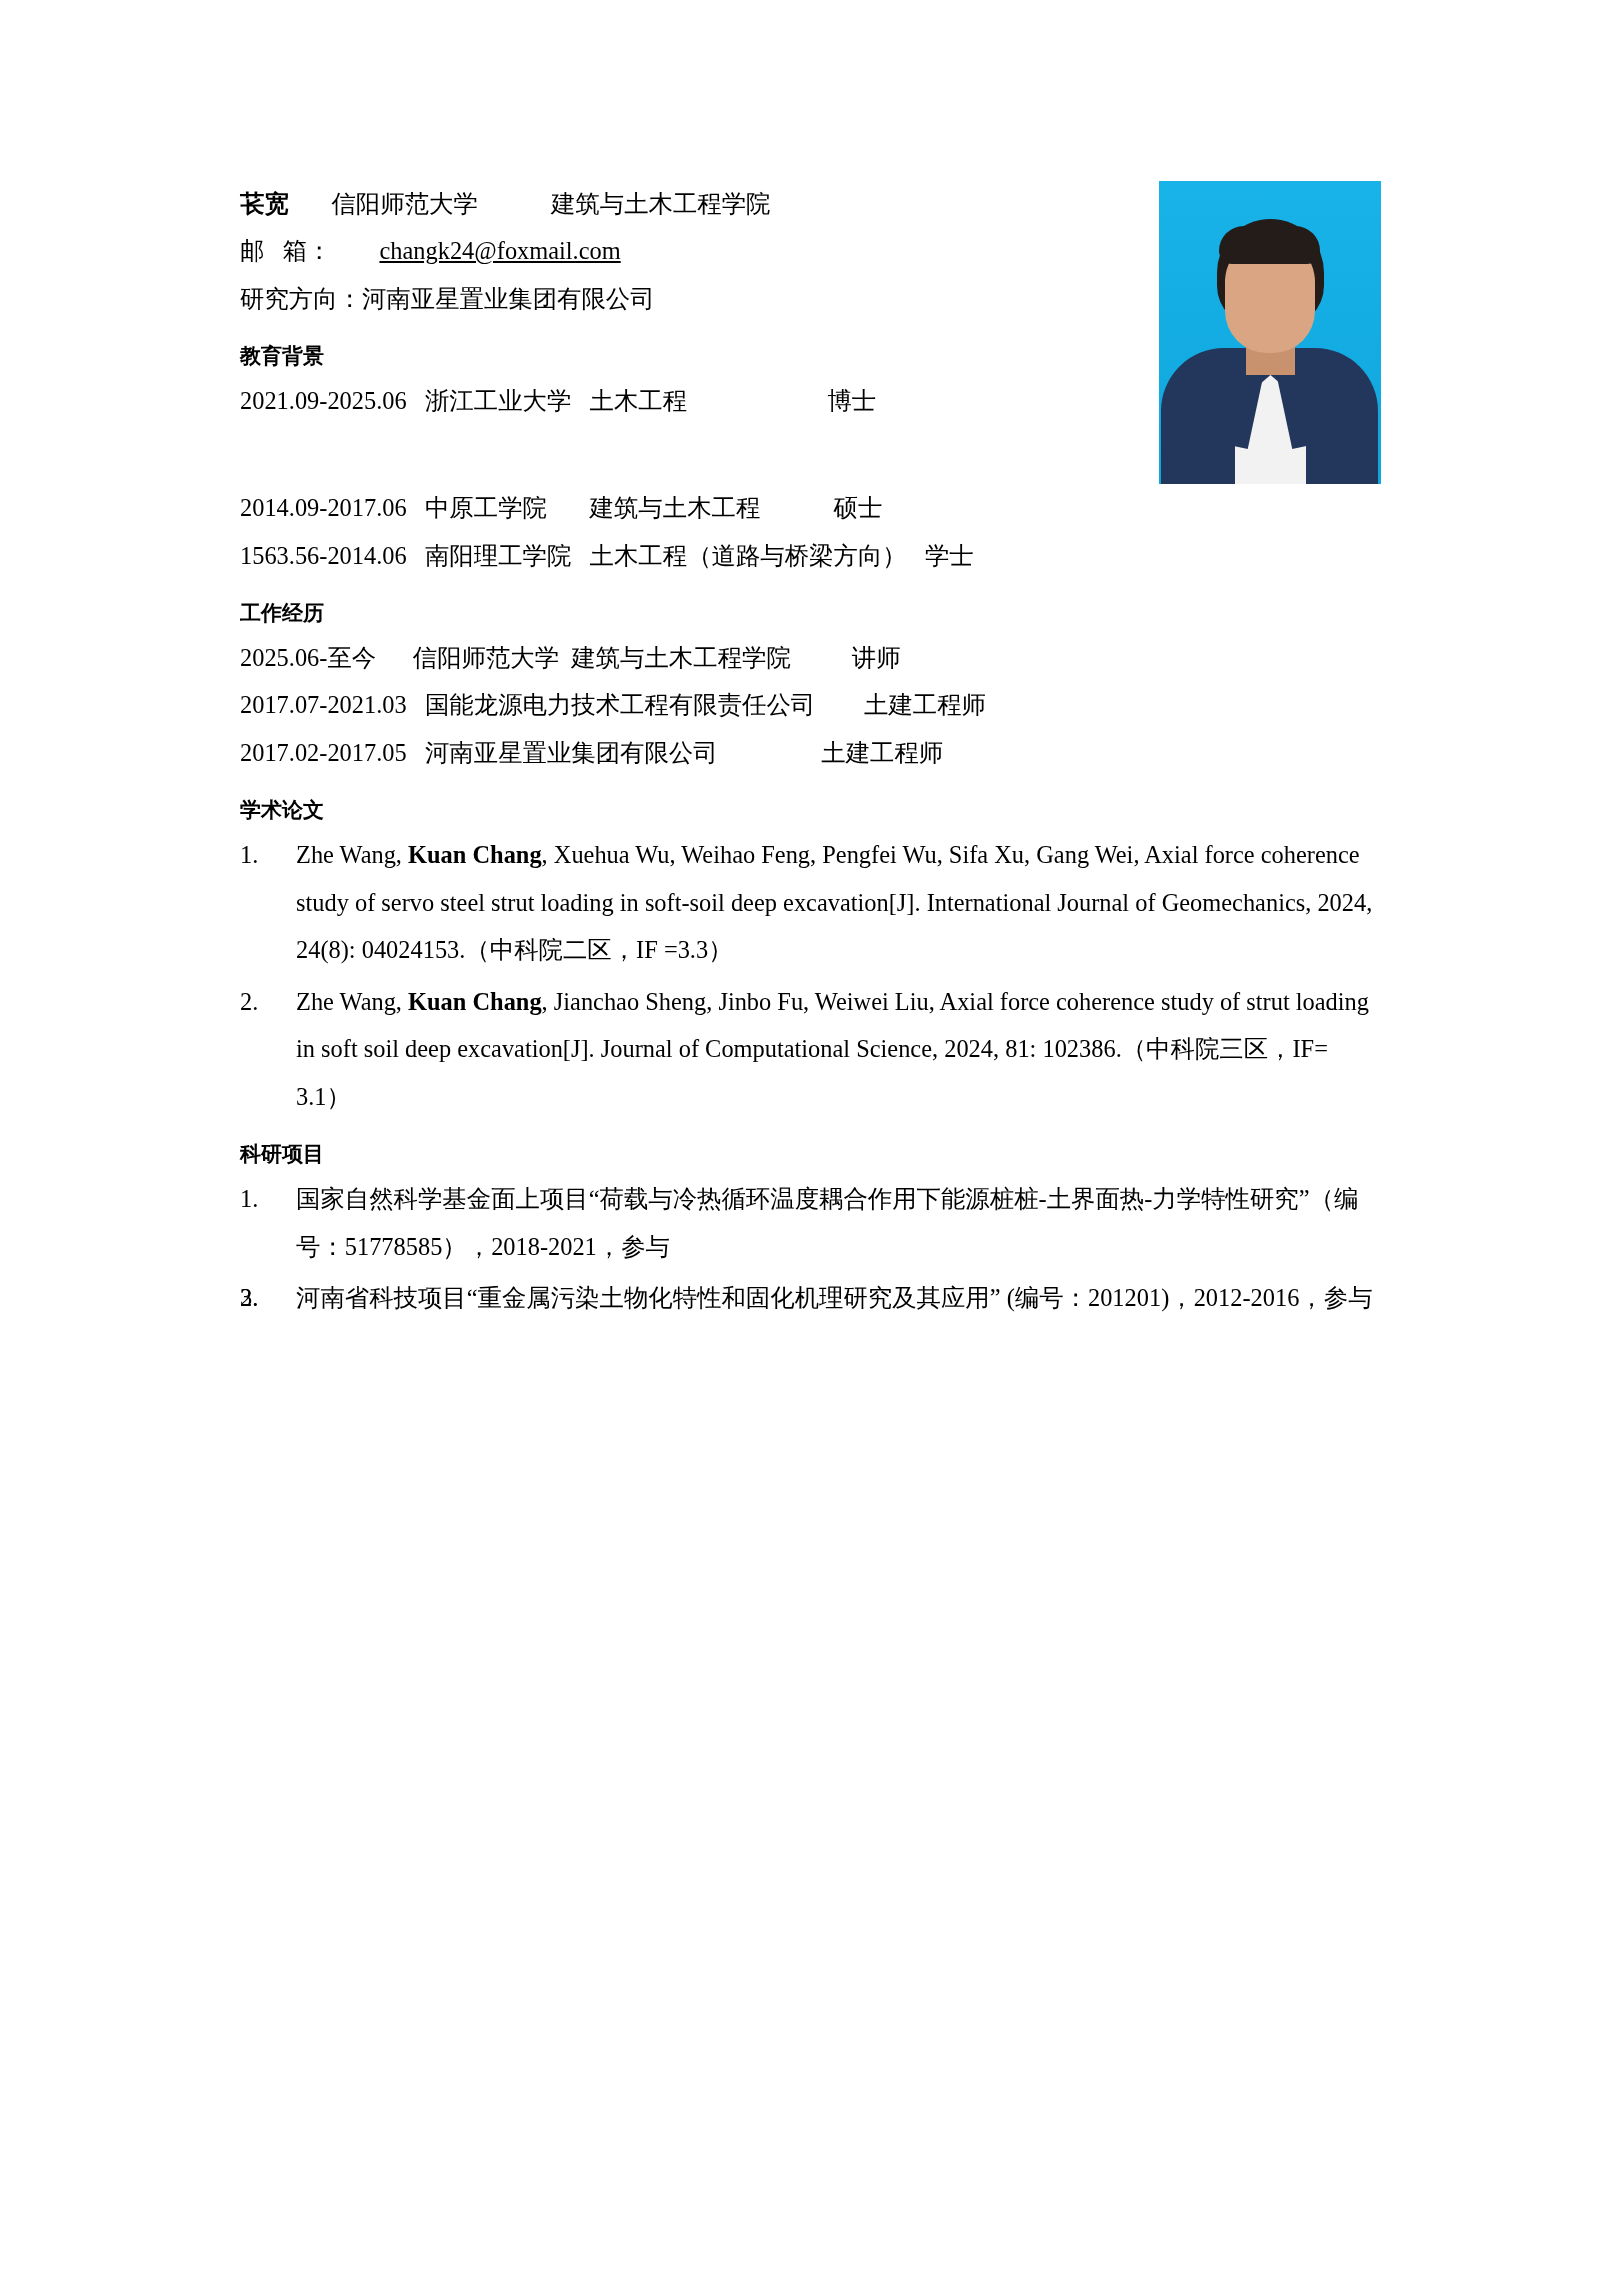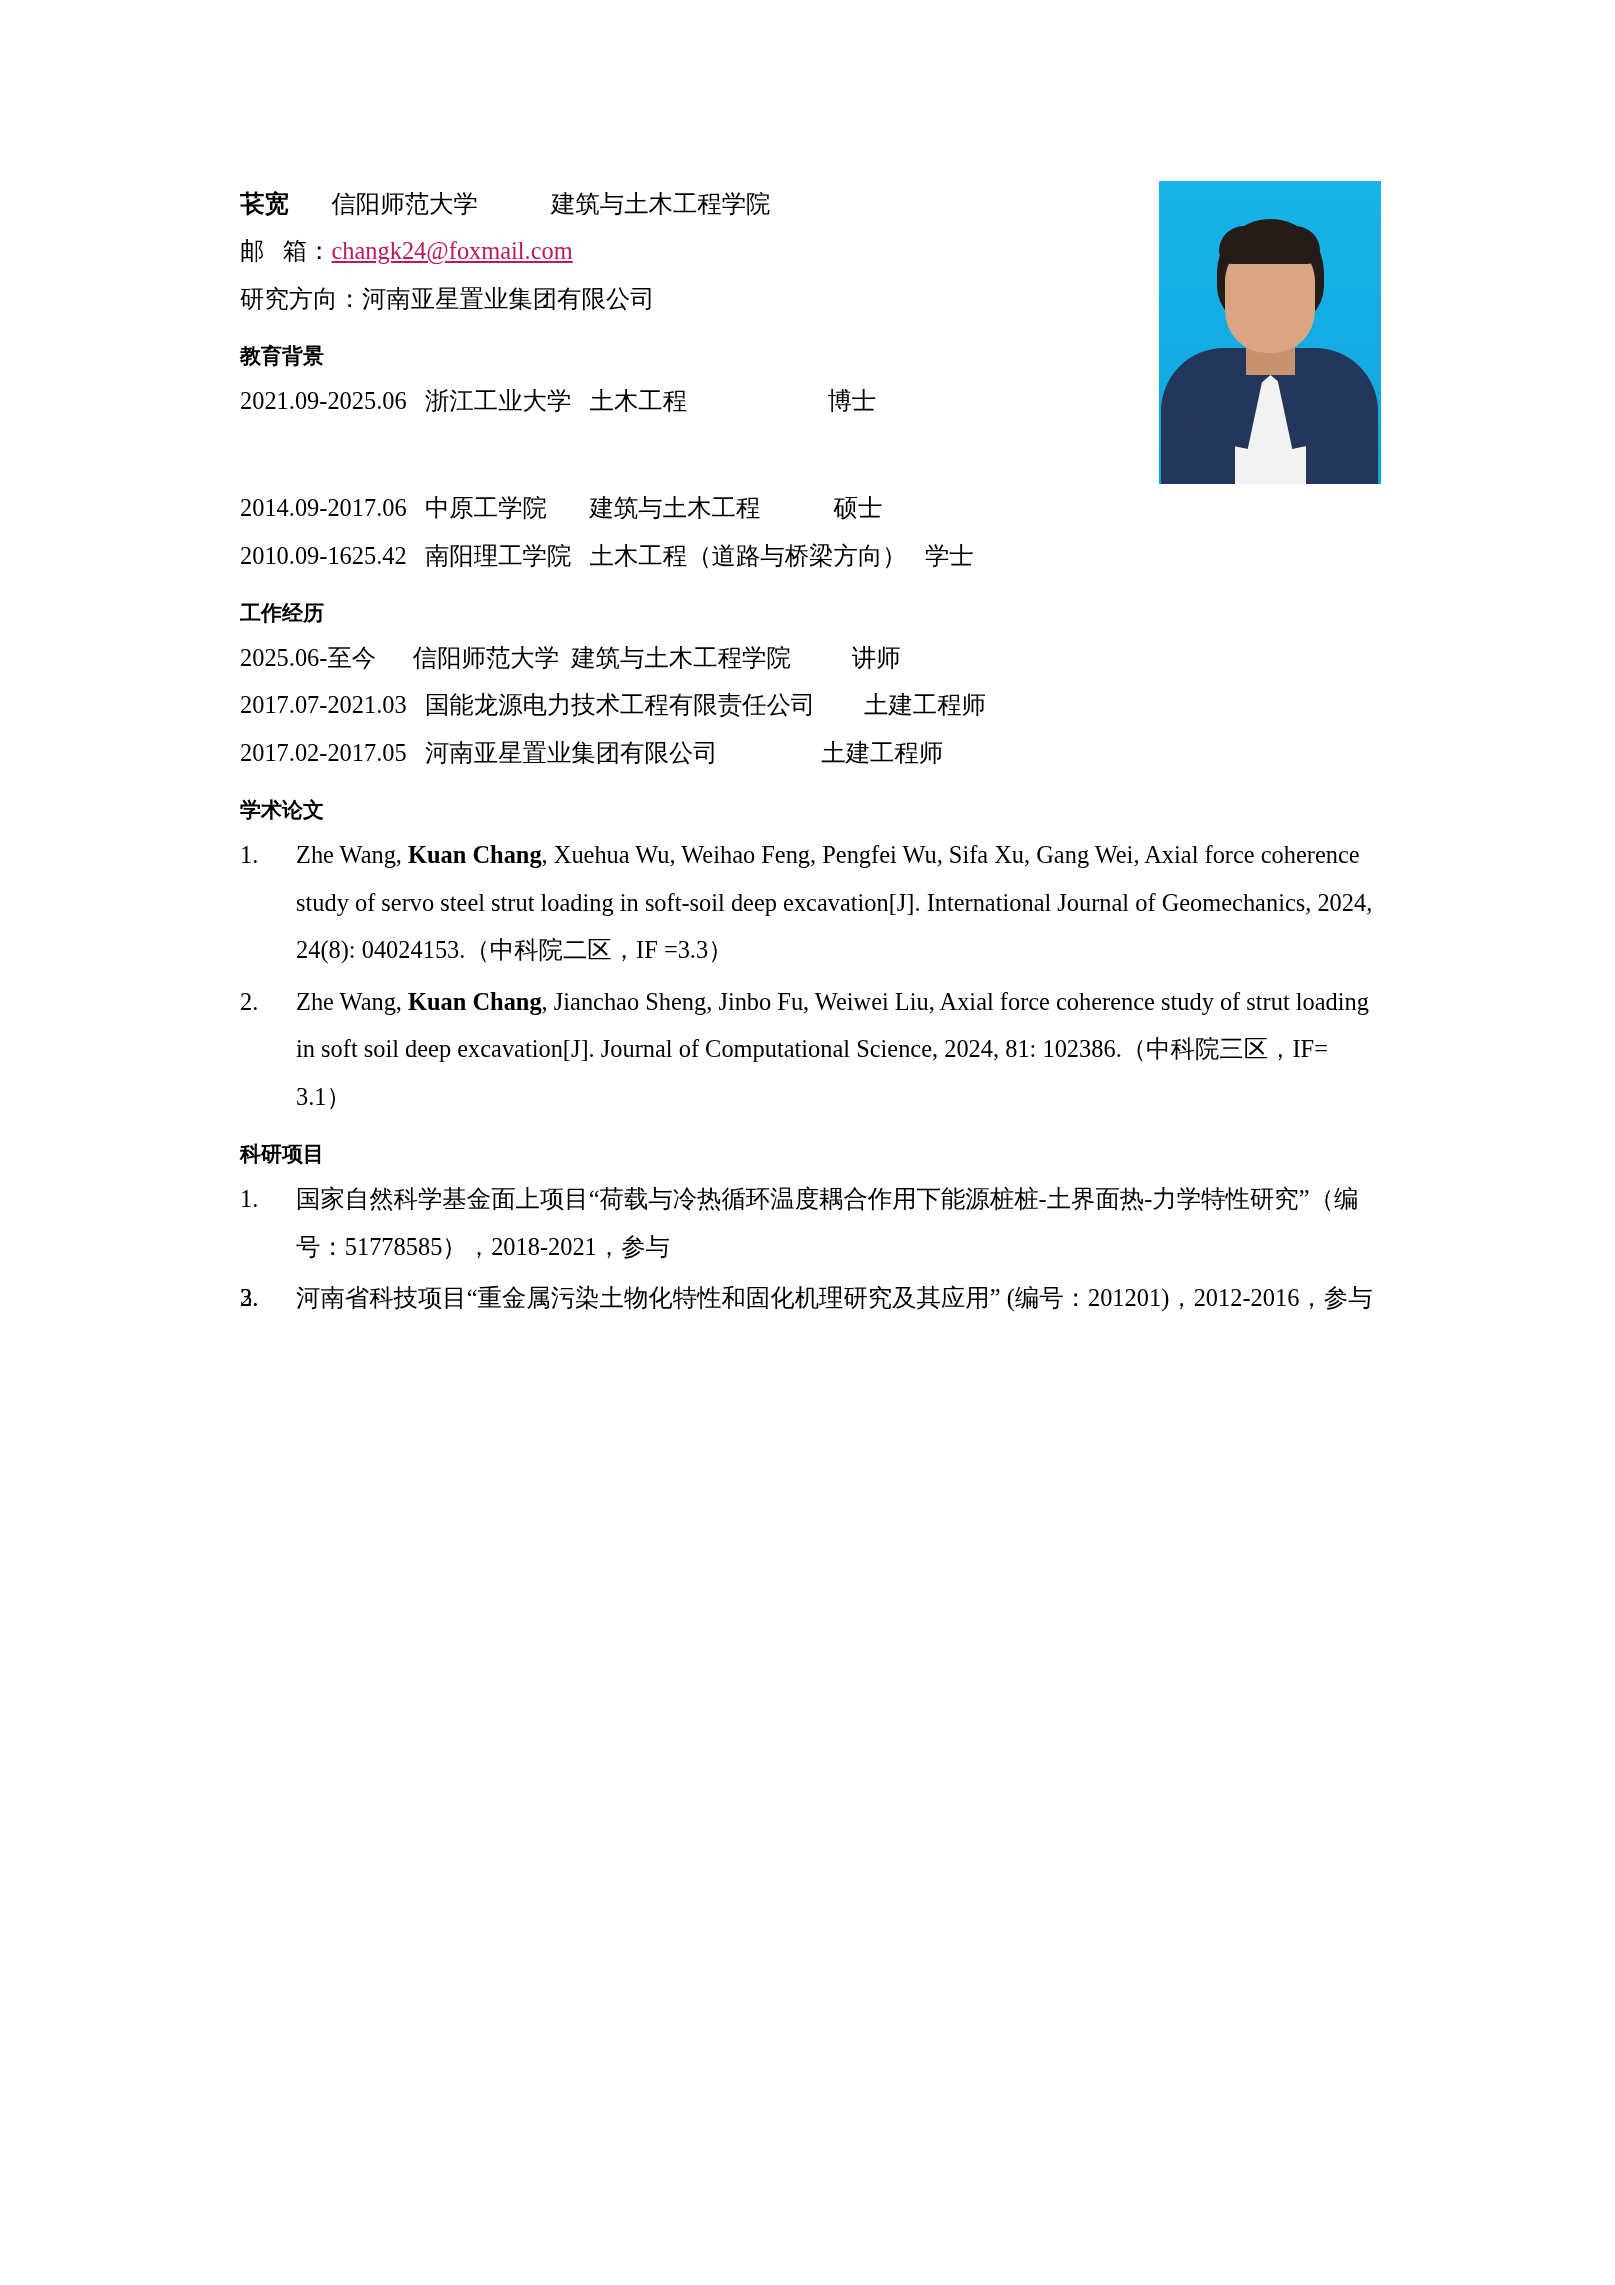--- a/index.html
+++ b/index.html
@@ -124,22 +124,23 @@
     line-height: 1.95;
     white-space: pre;
   }
   .name-line {
     font-weight: bold;
     font-size: 24.4px;
     line-height: 1.9;
     white-space: pre;
   }
   .email {
-    color: #be185d;
+    color: #000000;
     text-decoration: underline;
+    margin-left: 48px;
   }
   .section-title {
     font-weight: bold;
     font-size: 21px;
     line-height: 2.0;
     margin-top: 12.7px;
   }
   .entry {
     font-size: 24.4px;
     line-height: 1.95;
@@ -191,21 +192,21 @@
       <div class="collarL"></div>
       <div class="collarR"></div>
       <div class="neck"></div>
       <div class="hair"></div>
       <div class="face"></div>
       <div class="fringe"></div>
     </div>
   </div>
 
   <div class="entry">2014.09-2017.06   中原工学院       建筑与土木工程            硕士</div>
-  <div class="entry">2010.09-1625.42   南阳理工学院   土木工程（道路与桥梁方向）   学士</div>
+  <div class="entry">1563.56-2014.06   南阳理工学院   土木工程（道路与桥梁方向）   学士</div>
 
   <div class="section-title">工作经历</div>
   <div class="entry">2025.06-至今      信阳师范大学  建筑与土木工程学院          讲师</div>
   <div class="entry">2017.07-2021.03   国能龙源电力技术工程有限责任公司        土建工程师</div>
   <div class="entry">2017.02-2017.05   河南亚星置业集团有限公司                 土建工程师</div>
 
   <div class="section-title">学术论文</div>
   <ol class="reflist">
     <li>
       <span class="num">1.</span><span>Zhe Wang, </span><span class="bold">Kuan Chang</span><span>, Xuehua Wu, Weihao Feng, Pengfei Wu, Sifa Xu, Gang Wei, Axial force coherence study of servo steel strut loading in soft-soil deep excavation[J]. International Journal of Geomechanics, 2024, 24(8): 04024153.（中科院二区，IF =3.3）</span>

